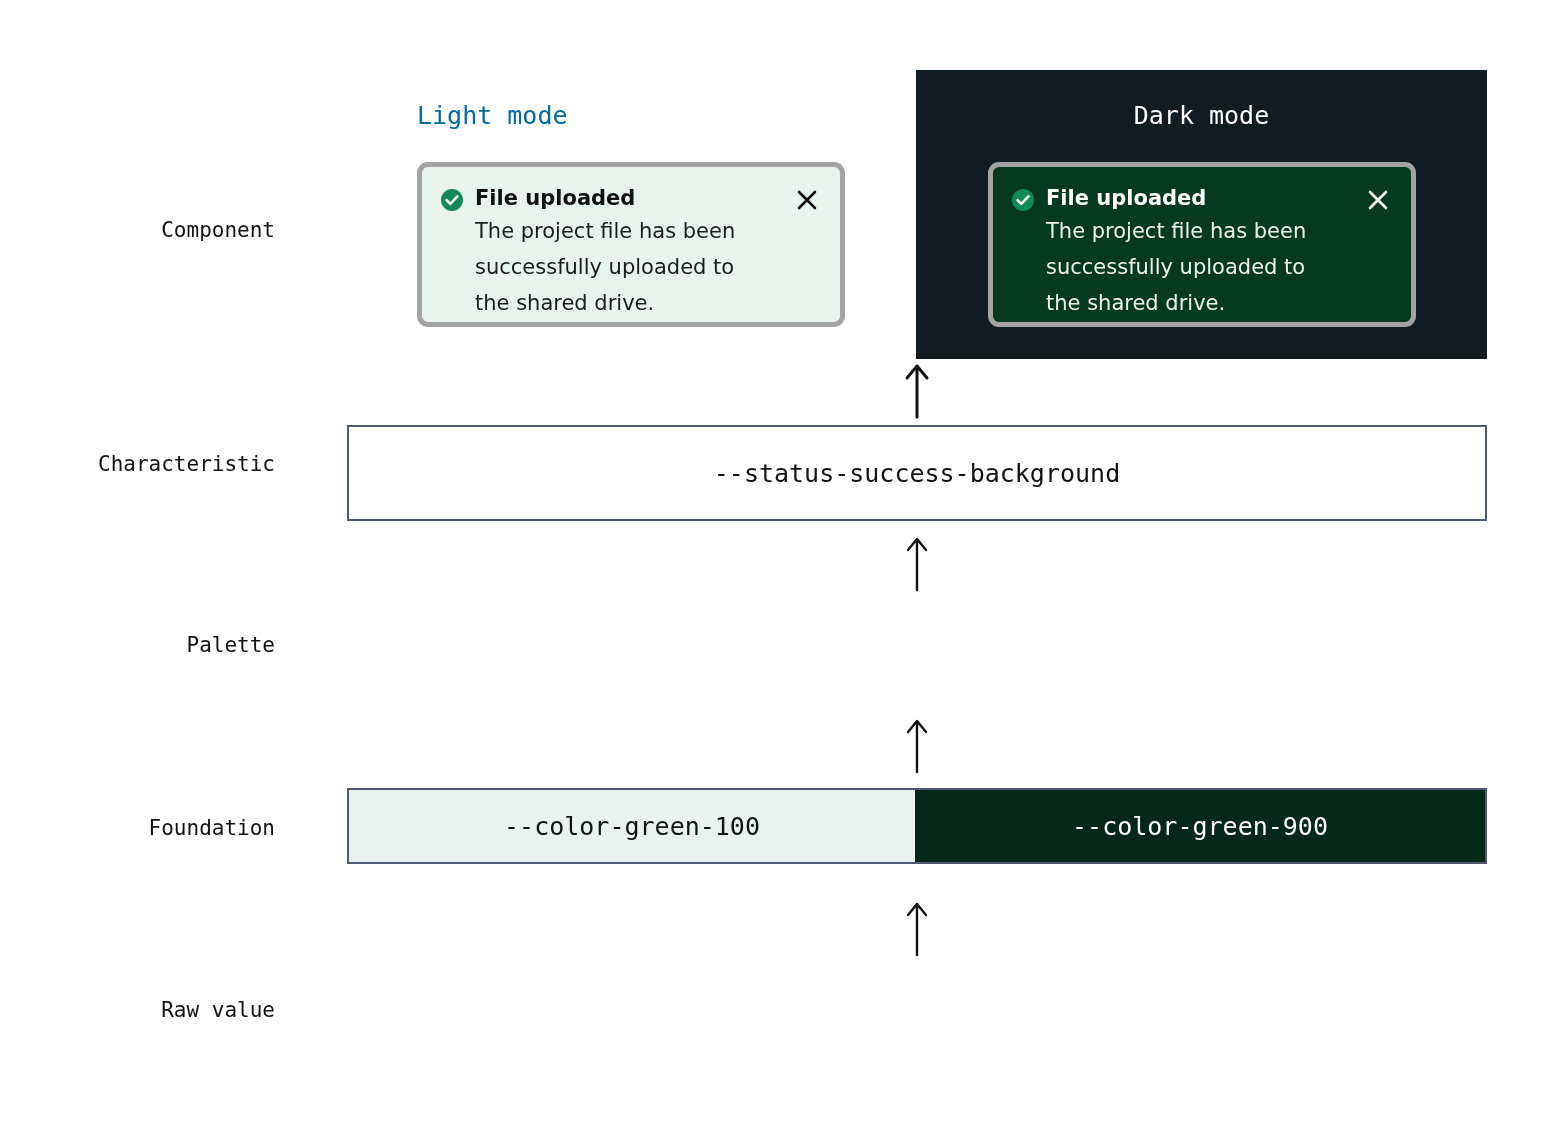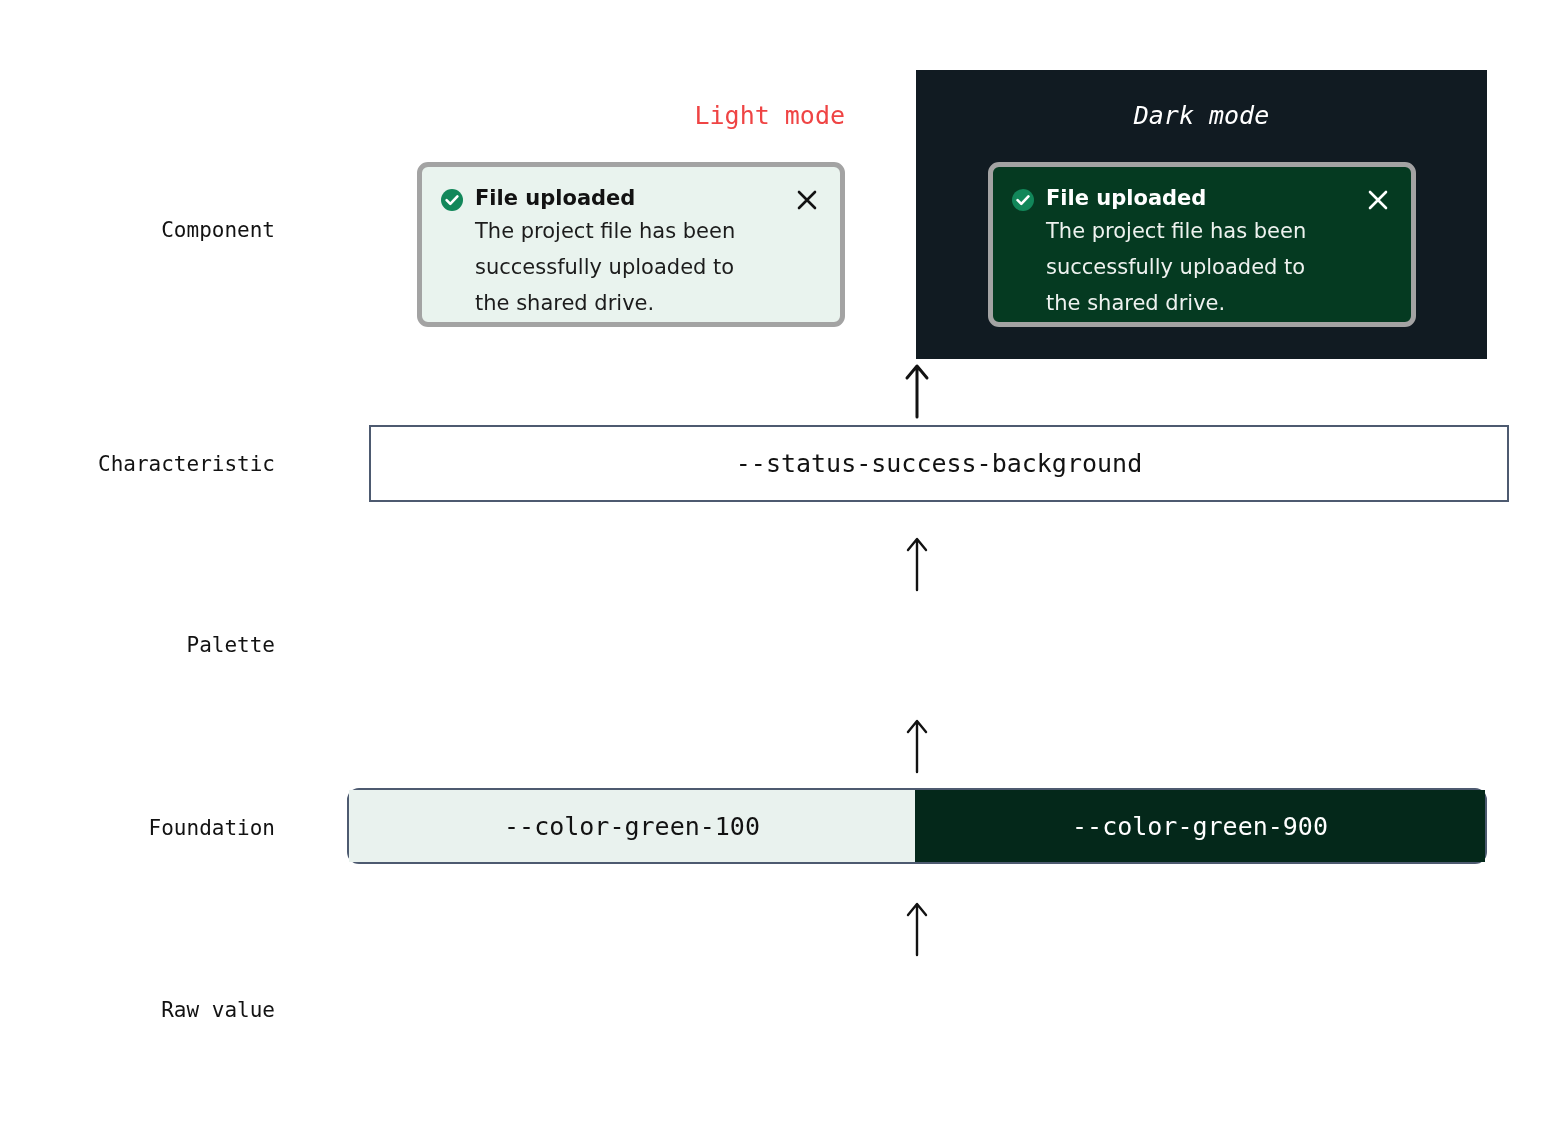--- a/index.html
+++ b/index.html
@@ -45,30 +45,29 @@
   .mode-title {
     position: absolute;
     font-family: "DejaVu Sans Mono", monospace;
     font-size: 25px;
     white-space: nowrap;
   }
   #title-light {
     left: 417px;
     top: 101px;
     width: 428px;
-    text-align: right;
-    color: #ef4444;
+    text-align: left;
+    color: #0369a1;
   }
   #title-dark {
     left: 916px;
     top: 101px;
     width: 571px;
     text-align: center;
     color: #ffffff;
-    font-style: italic;
   }
 
   
   #dark-panel {
     position: absolute;
     left: 916px;
     top: 70px;
     width: 571px;
     height: 289px;
     background: #111b22;
@@ -138,23 +137,23 @@
 
   
   .token-box {
     position: absolute;
     box-sizing: border-box;
     left: 347px;
     width: 1140px;
     border: 2px solid #4d5a70;
     display: flex;
   }
-  #box-characteristic { top: 425px; height: 77px; background: #ffffff; margin-left: 22px; }
+  #box-characteristic { top: 425px; height: 96px; background: #ffffff; }
   #box-palette        { top: 606px; height: 76px; background: #ffffff; }
-  #box-foundation     { top: 788px; height: 76px; border-radius: 12px; }
+  #box-foundation     { top: 788px; height: 76px; }
   #box-rawvalue       { top: 971px; height: 76px; }
 
   .token-text-full {
     flex: 1 1 auto;
     display: flex;
     align-items: center;
     justify-content: center;
     font-family: "DejaVu Sans Mono", monospace;
     font-size: 25px;
     color: #121212;

